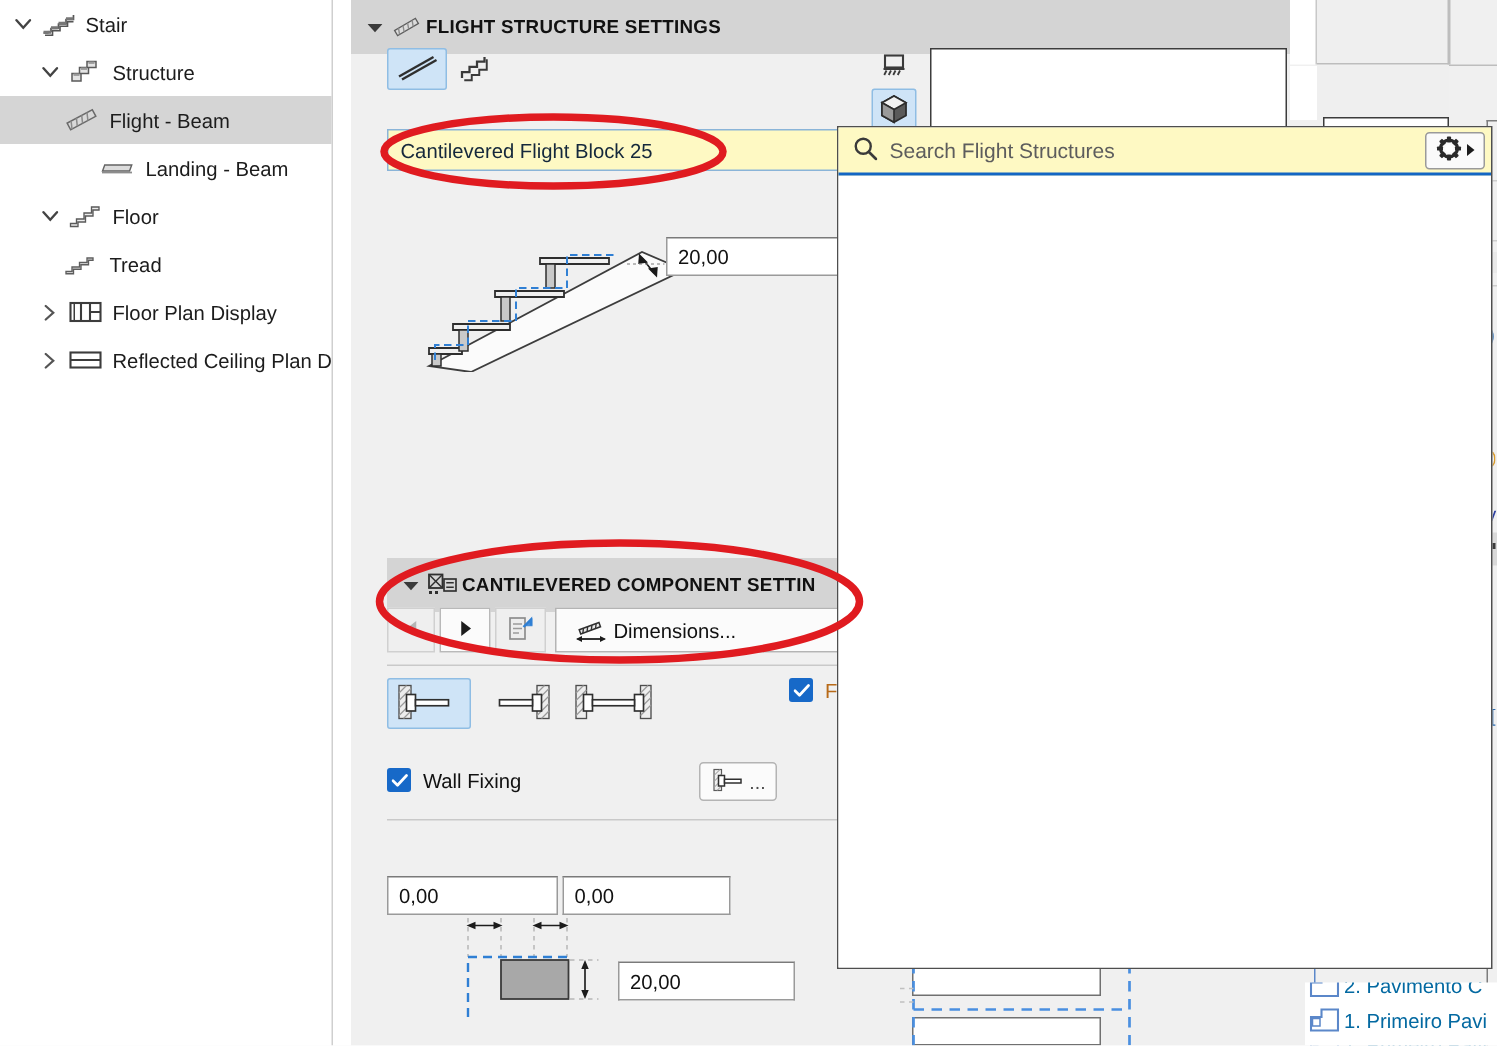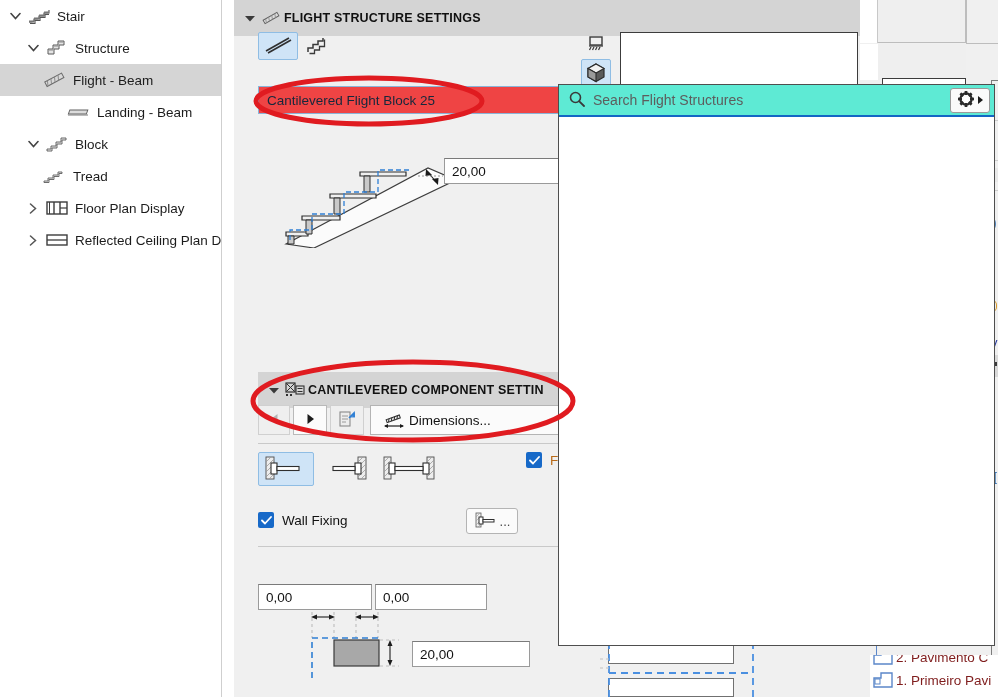--- a/index.html
+++ b/index.html
@@ -76,21 +76,21 @@
     display: flex; align-items: center; justify-content: center;
     border-radius: 2px;
   }
   .icon-btn.active {
     background: #cfe4f7;
     border: 1px solid #8fbde4;
   }
 
   .combo {
     position: absolute;
-    background: #ef4444;
+    background: #fef9c3;
     border: 1px solid #8ab4d8;
     display: flex; align-items: center;
     padding-left: 8px;
     font-size: 13.5px;
     color: #15283c;
     height: 28px;
   }
   .combo .caret {
     position: absolute; right: 8px; top: 50%;
     transform: translateY(-50%);
@@ -168,21 +168,21 @@
     background: #ffffff;
     border: 1px solid #4e4e4e;
     z-index: 40;
   }
   .popup-search {
     position: relative;
     height: 32px;
     display: flex; align-items: center;
     padding-left: 10px;
     border-bottom: 2px solid #1366c4;
-    background: #5eead4;
+    background: #fef9c3;
   }
   .popup-search .ps-text {
     font-size: 14px;
     color: #5d5d5d;
     padding-left: 8px;
   }
   .popup-gear {
     position: absolute;
     right: 4px; top: 3px;
     width: 40px; height: 25px;
@@ -209,21 +209,21 @@
     position: absolute;
     font-size: 13px;
     color: #3a2f13;
     white-space: nowrap;
     margin-left: 48px;
   }
   .level-row {
     position: absolute;
     display: flex; align-items: center;
     font-size: 13.5px;
-    color: #7f1d1d;
+    color: #0369a1;
     white-space: nowrap;
   }
   .level-ico {
     width: 26px; flex: 0 0 26px;
     display: flex; align-items: center; justify-content: center;
   }
 
   
   .annot { position: absolute; z-index: 60; pointer-events: none; }
 
@@ -389,21 +389,21 @@
             <path d="M1 1.5 L5.5 6.5 L10 1.5" fill="none" stroke="#444" stroke-width="1.6" stroke-linecap="round"></path>
           </svg>
       </span>
       <span class="tw-icon">
         <svg width="24" height="20" viewBox="0 0 24 20">
           <g fill="#ececec" stroke="#5a5a5a" stroke-width=".9">
             <path d="M2 15 L6 15 L6 12 L11 12 L11 8 L16 8 L16 4 L21 4 L21 6 L17 6 L17 10 L12 10 L12 14 L7 14 L7 17 L2 17 Z"></path>
           </g>
         </svg>
       </span>
-      <span class="tw-label">Block</span>
+      <span class="tw-label">Floor</span>
     </div>
 
     <div class="tree-row" style="top:160px; position:absolute; left:0px; width:222px; padding-left:40px;">
       <span class="tw-icon">
         <svg width="26" height="18" viewBox="0 0 26 18">
           <g fill="#ededed" stroke="#5d5d5d" stroke-width=".9">
             <path d="M2 14 L6 14 L6 11 L11 11 L11 8 L16 8 L16 5 L20 5 L20 6.5 L17 6.5 L17 9.5 L12 9.5 L12 12.5 L7 12.5 L7 15.5 L2 15.5 Z"></path>
           </g>
         </svg>
       </span>

